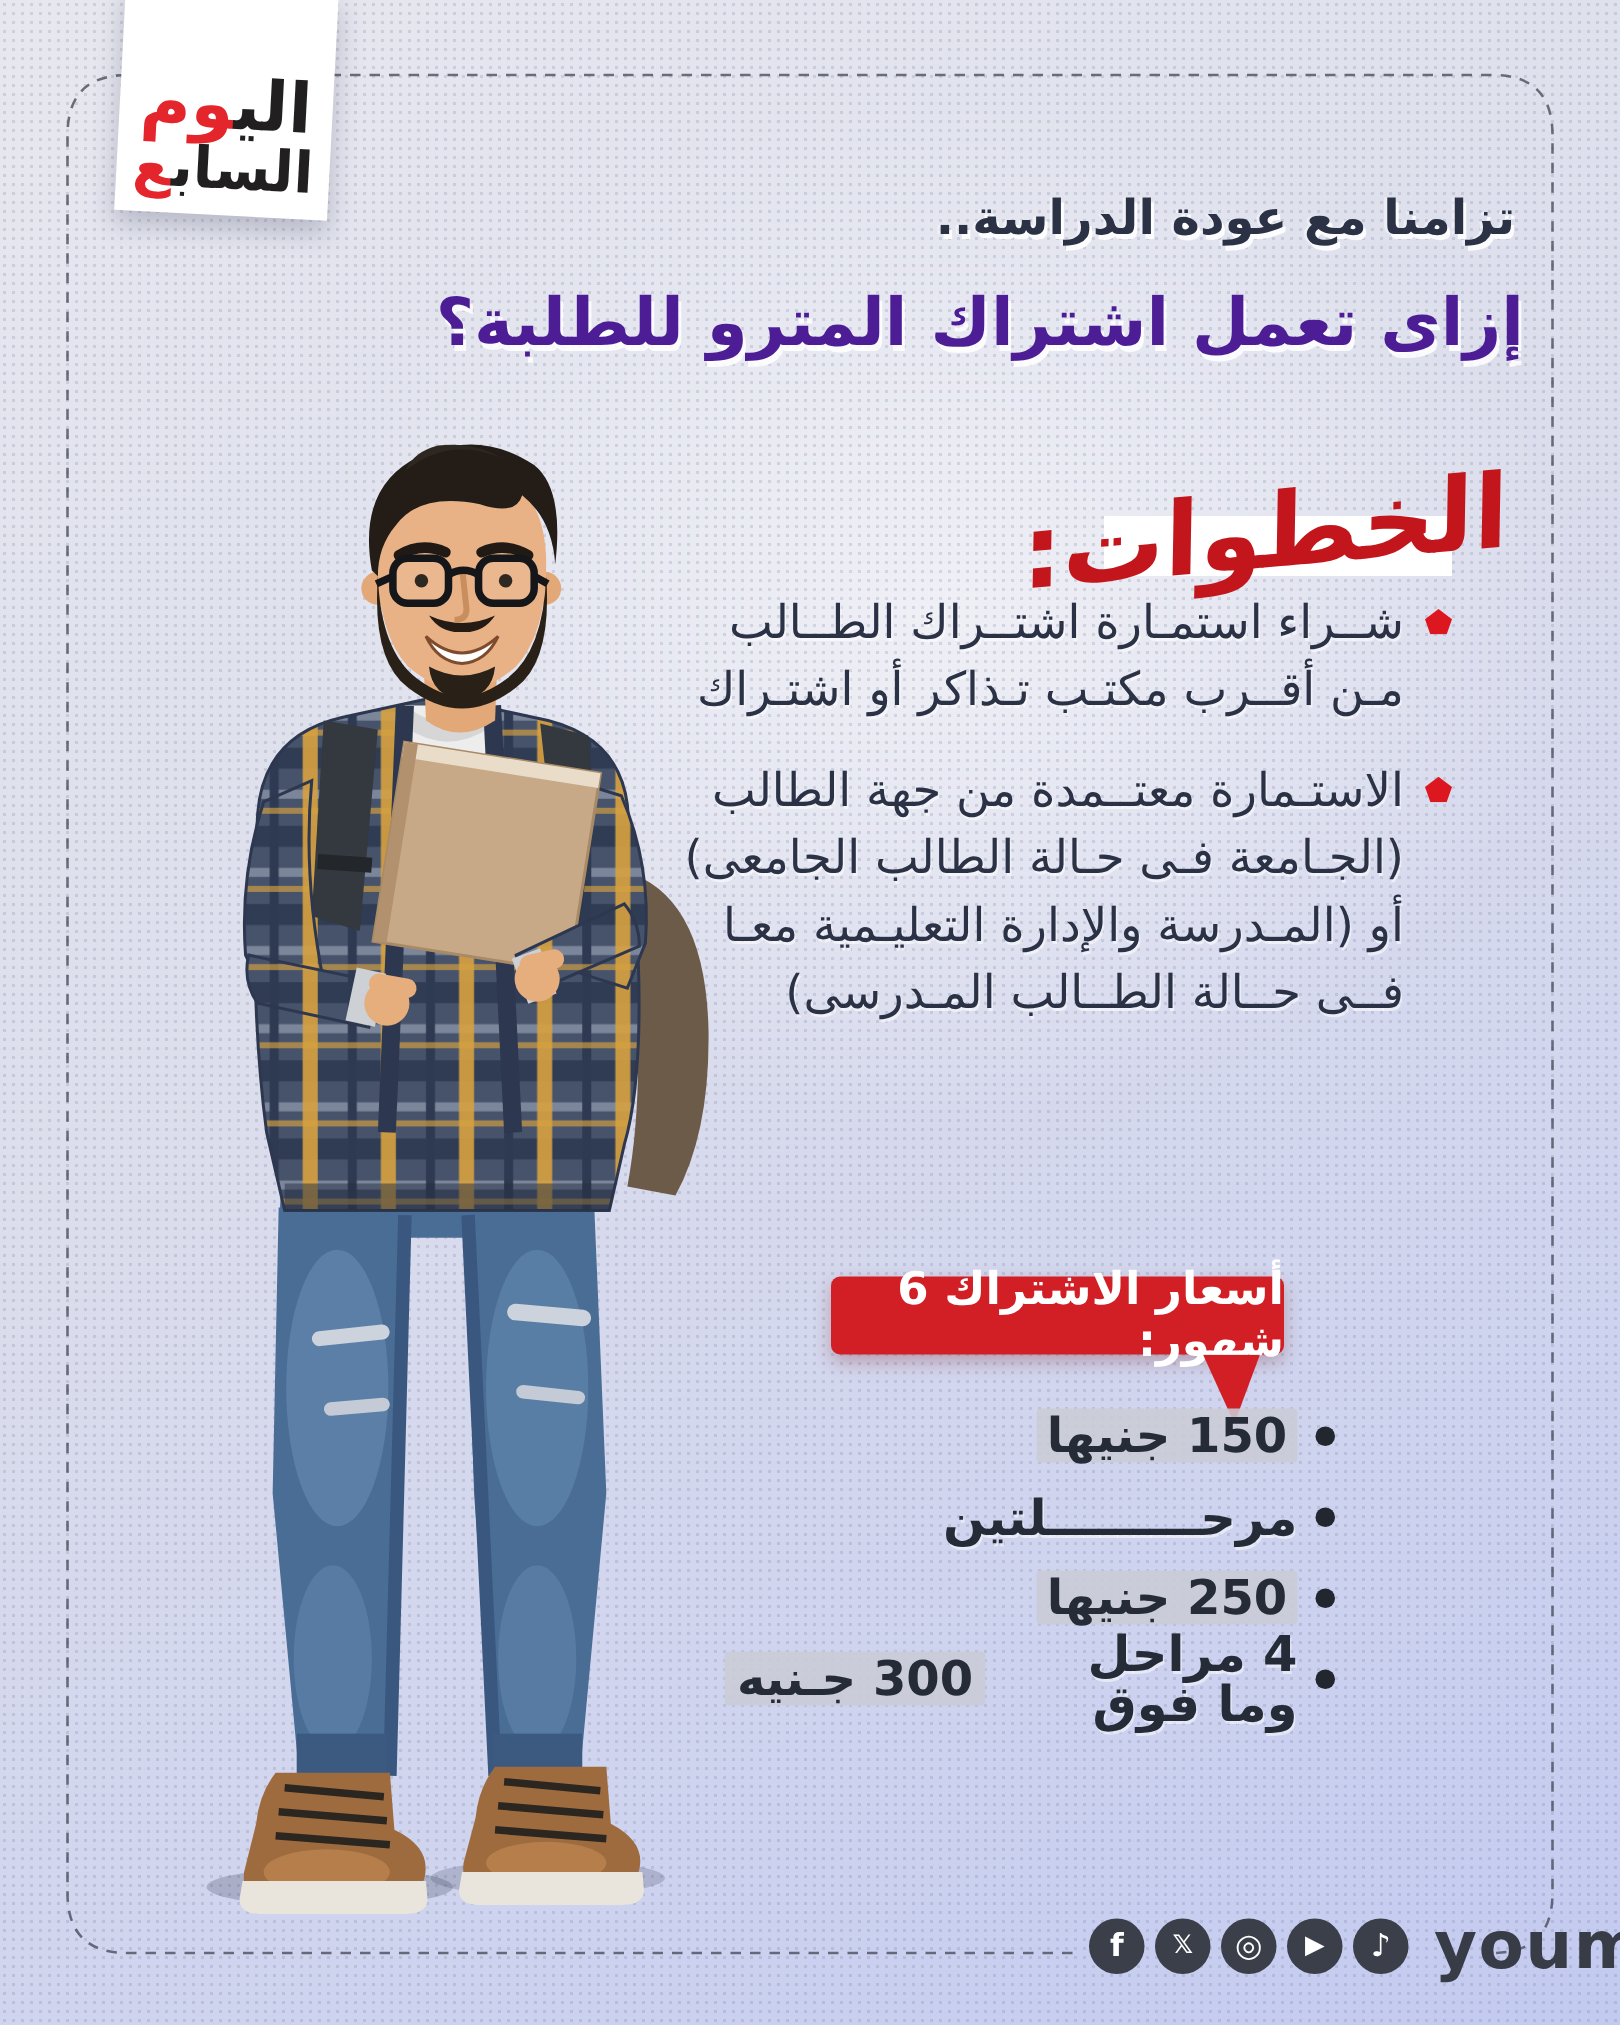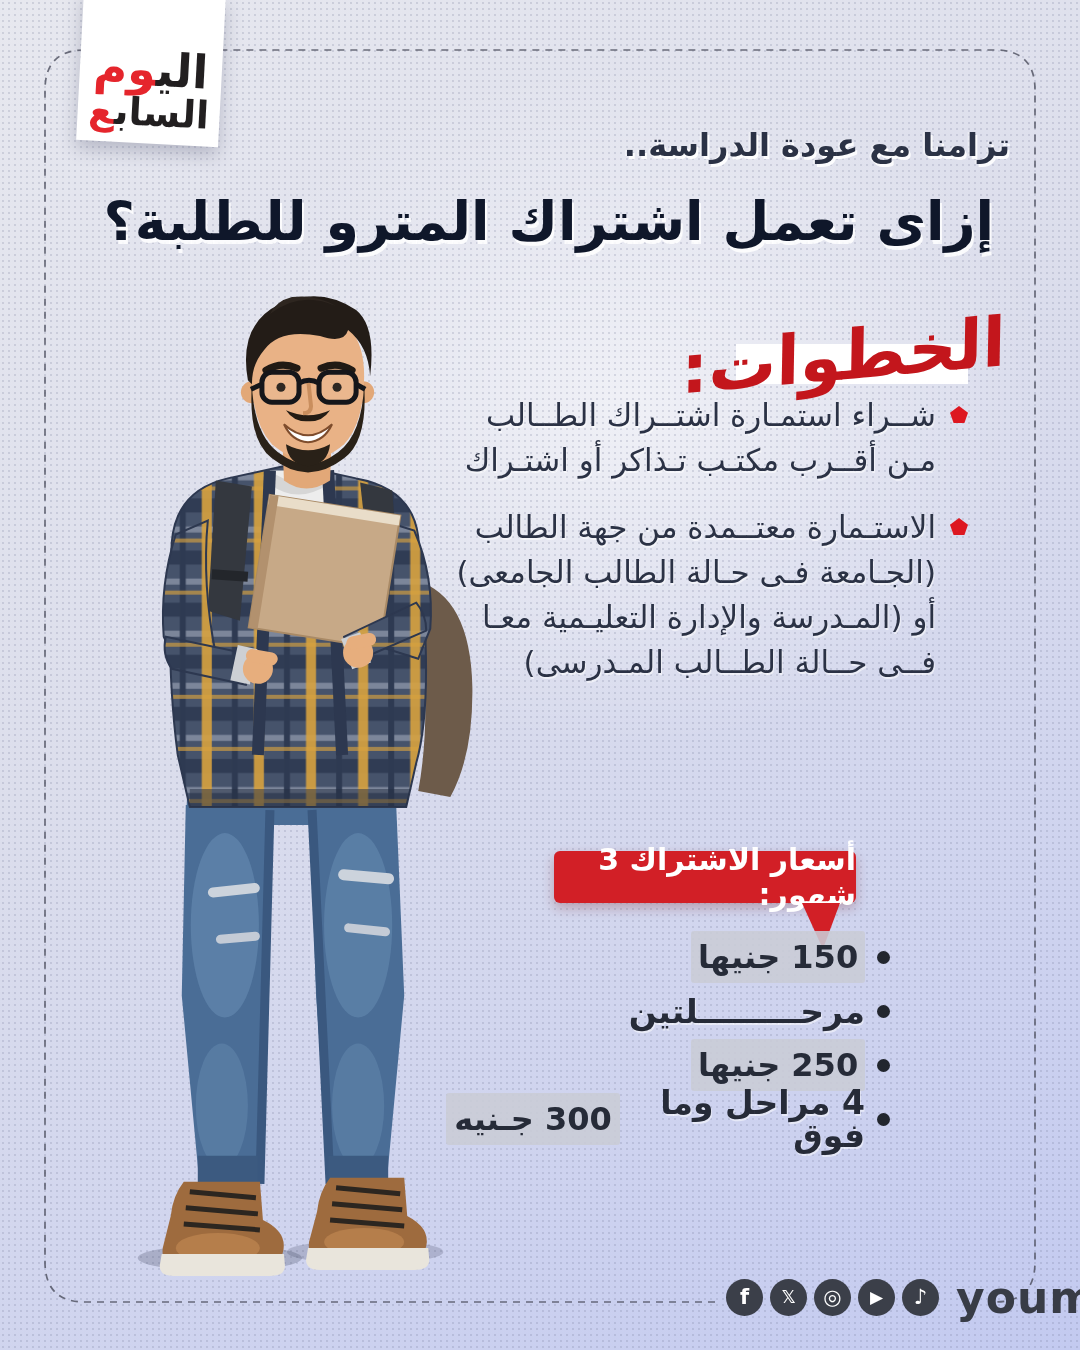--- a/index.html
+++ b/index.html
@@ -23,22 +23,22 @@
     transform:rotate(3deg);transform-origin:top left;
     box-shadow:0 8px 18px rgba(60,64,95,.28);
     display:flex;flex-direction:column;justify-content:flex-end;align-items:center;
     padding-bottom:10px;box-sizing:border-box;}
   .logo .l1{font-size:46px;font-weight:bold;line-height:1.02;color:#221f20;}
   .logo .l2{font-size:38px;font-weight:bold;line-height:1.05;color:#221f20;}
   .logo .red{color:#e5252c;}
   
   .title1{position:absolute;top:126px;right:70px;margin:0;font-size:32px;font-weight:bold;
     color:#2b3245;text-shadow:2px 3px 0 rgba(255,255,255,.9),-2px 0 0 rgba(255,255,255,.45);}
-  .title2{position:absolute;top:190px;right:86px;margin:0;font-size:54px;font-weight:bold;
-    color:#0f172a;text-shadow:2px 4px 0 rgba(255,255,255,.85);}
+  .title2{position:absolute;top:190px;right:64px;margin:0;font-size:44px;font-weight:bold;
+    color:#4c1d95;text-shadow:2px 4px 0 rgba(255,255,255,.85);}
   
   .steps-band{position:absolute;left:736px;top:344px;width:232px;height:40px;background:#ffffff;}
   .steps-head{position:absolute;top:302px;right:74px;margin:0;font-size:68px;font-weight:bold;
     color:#c3161c;transform:rotate(-5deg) skewX(-6deg);transform-origin:right center;
     letter-spacing:1px;}
   
   .steps{position:absolute;top:393px;right:112px;width:548px;display:flex;flex-direction:column;gap:22px;}
   .step{display:flex;gap:14px;}
   .pent{flex:0 0 18px;width:18px;height:17px;margin-top:13px;background:#dd1720;
     clip-path:polygon(50% 0,100% 40%,80% 100%,20% 100%,0 40%);}
@@ -48,22 +48,22 @@
   .price-banner{position:absolute;left:554px;top:851px;width:302px;height:52px;background:#d21f26;
     border-radius:6px;display:flex;align-items:center;justify-content:center;
     color:#fff;font-size:30px;font-weight:bold;box-shadow:0 5px 12px rgba(120,30,35,.3);}
   .price-banner .pointer{position:absolute;top:100%;right:16px;width:38px;height:46px;background:#d21f26;
     clip-path:polygon(0 0,100% 0,55% 100%);}
   
   .price-row{position:absolute;left:446px;width:444px;height:52px;display:flex;align-items:center;gap:12px;}
   .price-row .dot{flex:0 0 13px;width:13px;height:13px;border-radius:50%;background:#22262e;}
   .price-row .plabel{flex:1;font-size:33px;font-weight:bold;color:#262b38;text-align:right;
     line-height:1;text-shadow:1px 2px 0 rgba(255,255,255,.5);}
-  .price-row .pval{flex:0 0 174px;height:52px;background:rgba(202,204,214,.88);border-radius:3px;
-    display:flex;align-items:center;justify-content:center;font-size:32px;font-weight:bold;color:#262b38;}
+  .price-row .pval{flex:0 0 174px;height:36px;background:rgba(202,204,214,.88);border-radius:3px;
+    display:flex;align-items:center;justify-content:center;font-size:32px;font-weight:bold;color:#262b38;margin-left:37px;}
   .row1{top:931px;} .row2{top:985px;} .row3{top:1039px;} .row4{top:1093px;}
   
   .footer{position:absolute;top:1272px;left:726px;display:flex;direction:ltr;align-items:center;gap:7px;}
   .sicon{width:37px;height:37px;border-radius:50%;background:#3b3f49;color:#fff;
     display:flex;align-items:center;justify-content:center;font-weight:bold;font-size:21px;line-height:1;}
   .sicon.small{font-size:17px;}
   .handle{font-size:44px;font-weight:bold;color:#383c46;margin-left:10px;letter-spacing:1px;direction:ltr;}
   
   .man{position:absolute;left:118px;top:284px;width:364px;height:992px;}
 </style>
@@ -199,21 +199,21 @@
     <div class="step">
       <span class="pent"></span>
       <p>الاستـمارة معتــمدة من جهة الطالب
 (الجـامعة فـى حـالة الطالب الجامعى)
 أو (المـدرسة والإدارة التعليـمية معـا
 فــى حــالة الطــالب المـدرسى)</p>
     </div>
   </div>
 
   <div class="price-banner">
-    <span>أسعار الاشتراك 3 شهور:</span>
+    <span>أسعار الاشتراك 6 شهور:</span>
     <i class="pointer"></i>
   </div>
 
   <div class="price-row row1">
     <span class="dot"></span>
     <span class="pval">150 جنيها</span>
   </div>
   <div class="price-row row2">
     <span class="dot"></span>
     <span class="plabel">مرحـــــــــلتين</span>

